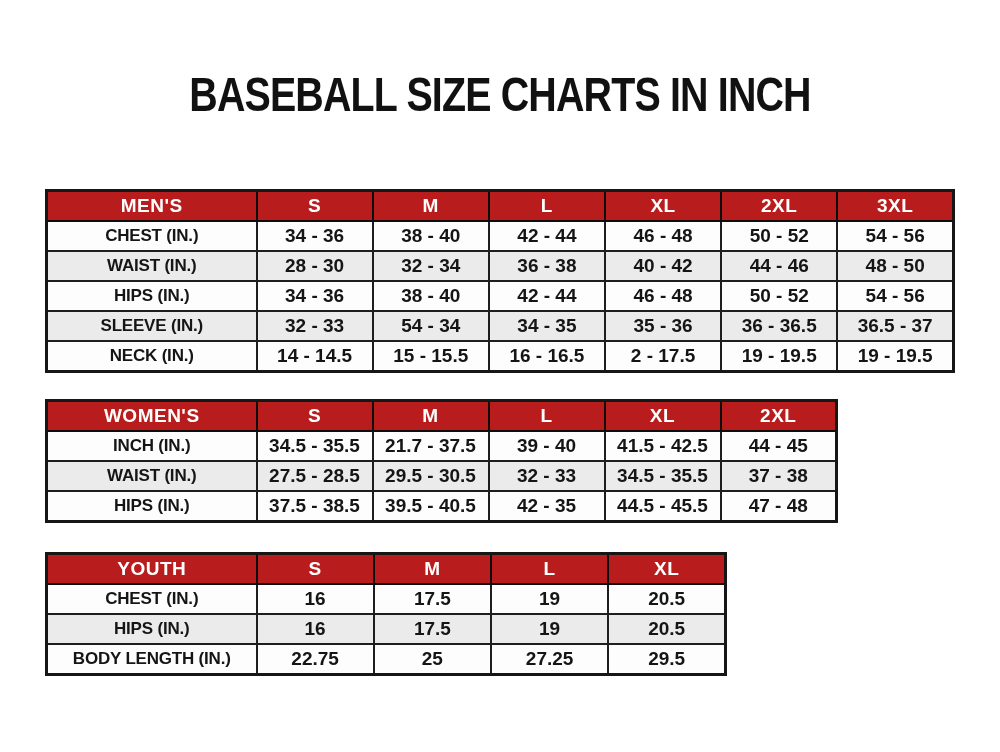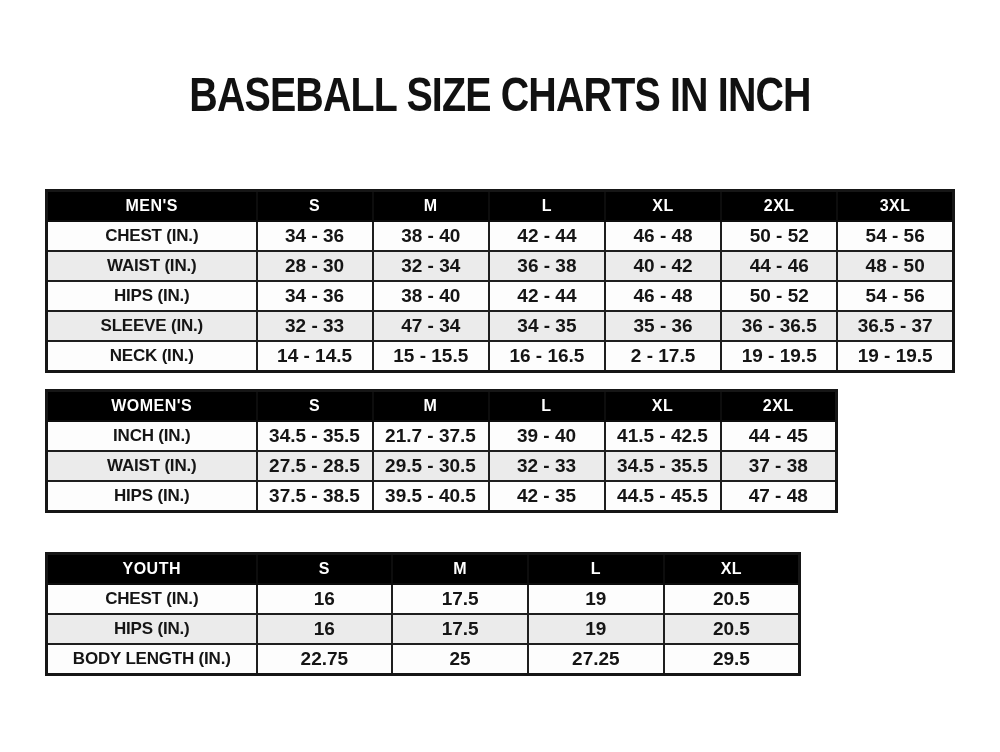--- a/index.html
+++ b/index.html
@@ -26,48 +26,48 @@
     line-height: 48px;
     font-weight: bold;
     letter-spacing: -1px;
     color: #111111;
     transform: scaleX(0.82);
     transform-origin: 50% 50%;
     white-space: nowrap;
   }
   .size-table-wrap { position: absolute; left: 45px; }
   .wrap-mens   { top: 189px; }
-  .wrap-womens { top: 389px; }
+  .wrap-womens { top: 399px; }
   .wrap-youth  { top: 552px; }
 
   table.size-table {
     border-collapse: collapse;
     table-layout: fixed;
     border: 3px solid #161616;
   }
   .tbl-mens   { width: 910px; }
   .tbl-womens { width: 793px; }
-  .tbl-youth  { width: 756px; padding-left: 10px; }
+  .tbl-youth  { width: 682px; padding-left: 10px; }
 
   table.size-table th,
   table.size-table td {
     height: 28px;
     padding: 0 2px;
     text-align: center;
     vertical-align: middle;
     font-weight: bold;
     border: 2px solid #1e1e1e;
     overflow: hidden;
     white-space: nowrap;
   }
   table.size-table thead th {
-    background: #000000;
+    background: #b91c1c;
     color: #ffffff;
     border-color: #0d0d0d;
-    font-size: 16px;
+    font-size: 19px;
     letter-spacing: 0.5px;
   }
   table.size-table tbody th.row-label {
     font-size: 17px;
     background: inherit;
     letter-spacing: -0.2px;
   }
   table.size-table tbody td.value-cell {
     font-size: 19px;
   }
@@ -125,21 +125,21 @@
           <td class="value-cell">34 - 36</td>
           <td class="value-cell">38 - 40</td>
           <td class="value-cell">42 - 44</td>
           <td class="value-cell">46 - 48</td>
           <td class="value-cell">50 - 52</td>
           <td class="value-cell">54 - 56</td>
         </tr>
         <tr>
           <th class="row-label">SLEEVE (IN.)</th>
           <td class="value-cell">32 - 33</td>
-          <td class="value-cell">47 - 34</td>
+          <td class="value-cell">54 - 34</td>
           <td class="value-cell">34 - 35</td>
           <td class="value-cell">35 - 36</td>
           <td class="value-cell">36 - 36.5</td>
           <td class="value-cell">36.5 - 37</td>
         </tr>
         <tr>
           <th class="row-label">NECK (IN.)</th>
           <td class="value-cell">14 - 14.5</td>
           <td class="value-cell">15 - 15.5</td>
           <td class="value-cell">16 - 16.5</td>

